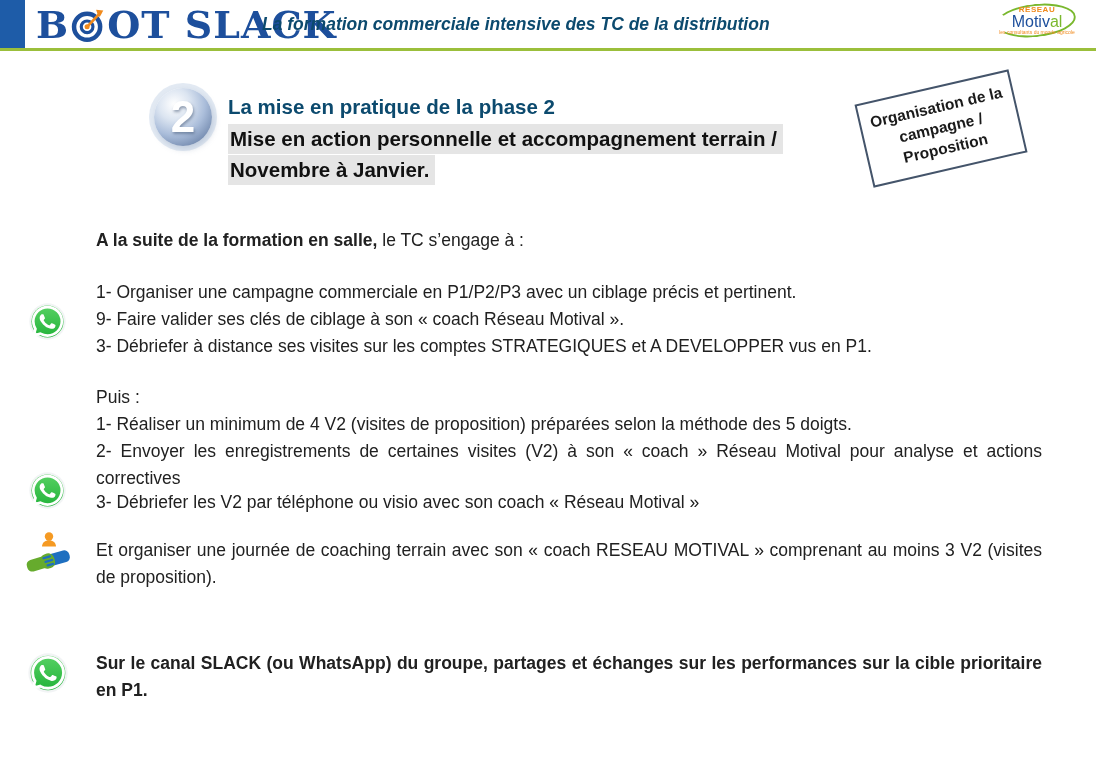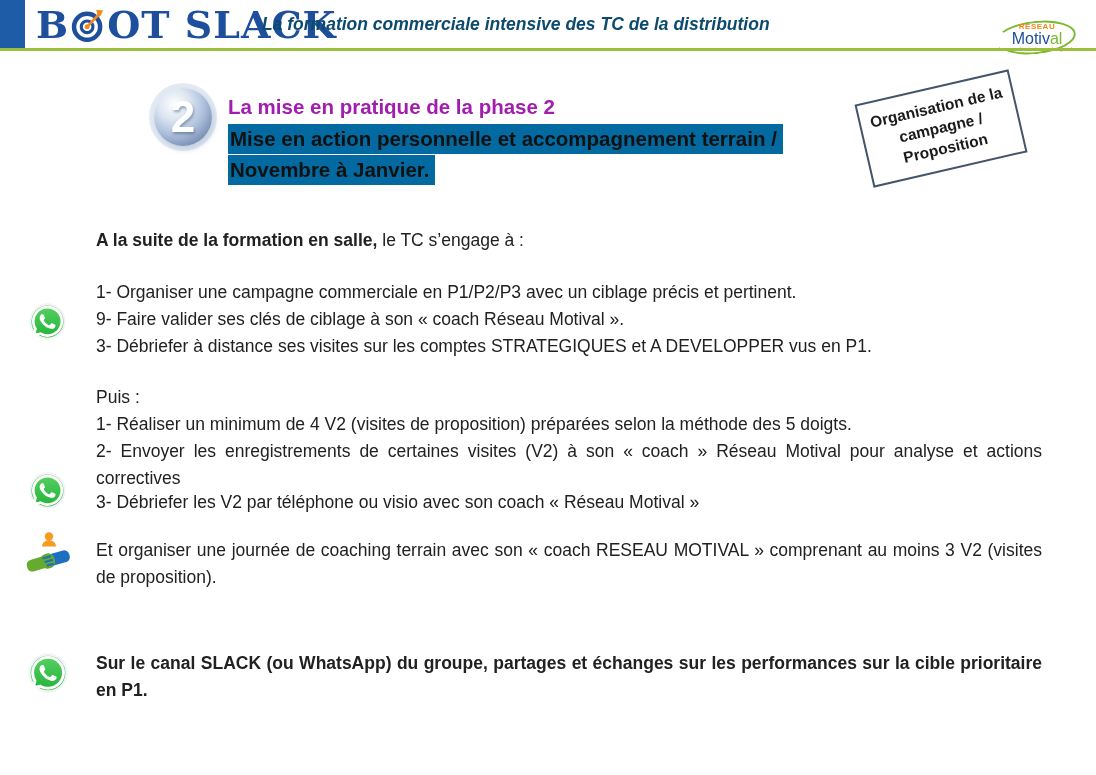--- a/index.html
+++ b/index.html
@@ -9,39 +9,39 @@
 
   
   .blue-tab { position:absolute; left:0; top:0; width:25px; height:48px; background:#1e5ca8; }
   .green-rule { position:absolute; left:0; top:48px; width:1096px; height:3px; background:#9bbf3b; }
   .bootcamp-logo { position:absolute; left:36px; top:0; height:48px; display:flex; align-items:center;
                    font-family:"DejaVu Serif", serif; font-weight:bold; font-size:38px;
                    color:#1d4f9c; letter-spacing:1px; }
   .logo-target { width:36px; height:36px; margin:2px 1px 0 1px; }
   .tagline { position:absolute; left:262px; top:0; height:48px; line-height:48px;
              font-size:17.5px; font-weight:bold; font-style:italic; color:#0c4a6e; }
-  .motival { position:absolute; left:994px; top:17px; width:86px; height:44px; text-align:center; }
+  .motival { position:absolute; left:994px; top:0; width:86px; height:44px; text-align:center; }
   .motival-swoosh { position:absolute; left:2px; top:4px; width:80px; height:33px;
                     border:2px solid #7ab82e; border-radius:50%; transform:rotate(-6deg);
                     border-left-color:transparent; }
   .motival-reseau { position:relative; font-size:8px; font-weight:bold; color:#f08a1d;
                     letter-spacing:.5px; padding-top:6px; line-height:8px; }
   .motival-name { position:relative; font-size:16px; font-weight:normal; color:#1d4f9c; line-height:15px; }
   .motival-name .al { color:#7ab82e; }
   .motival-sub { position:relative; font-size:5px; color:#f08a1d; margin-top:1px; line-height:5px; }
 
   
   .badge { position:absolute; left:154px; top:88px; width:58px; height:58px; border-radius:50%;
            background:radial-gradient(circle at 35% 28%, #ffffff 0%, #dce5f1 28%, #aabdda 55%, #7289ae 82%, #93a7c6 100%);
            box-shadow:0 0 0 5px rgba(176,194,221,.35), 2px 3px 6px rgba(120,140,170,.4);
            display:flex; align-items:center; justify-content:center; }
   .badge span { font-size:44px; font-weight:bold; color:#ffffff; text-shadow:1px 2px 3px rgba(70,90,120,.55); }
   .title-block { position:absolute; left:228px; top:94px; }
-  .page-title { font-size:20.5px; font-weight:bold; color:#a21caf; line-height:26px; margin-bottom:4px; }
-  .hl { display:table; background:#0369a1; font-size:20.5px; font-weight:bold; color:#111;
+  .page-title { font-size:20.5px; font-weight:bold; color:#0c4a6e; line-height:26px; margin-bottom:4px; }
+  .hl { display:table; background:#e5e5e5; font-size:20.5px; font-weight:bold; color:#111;
         line-height:25px; padding:2px 6px 3px 2px; margin-bottom:1px; }
 
   .stamp { position:absolute; left:862px; top:86px; width:158px; padding:9px 5px;
            border:2px solid #44546a; background:#fff; transform:rotate(-13deg);
            font-size:15.5px; font-weight:bold; text-align:center; line-height:1.35; color:#1a1a1a; }
 
   
   .para { position:absolute; left:90px; width:946px; font-size:17.5px; line-height:27px; color:#212121;margin-left:6px; }
   .justify { text-align:justify; }
   .b { font-weight:bold; }

